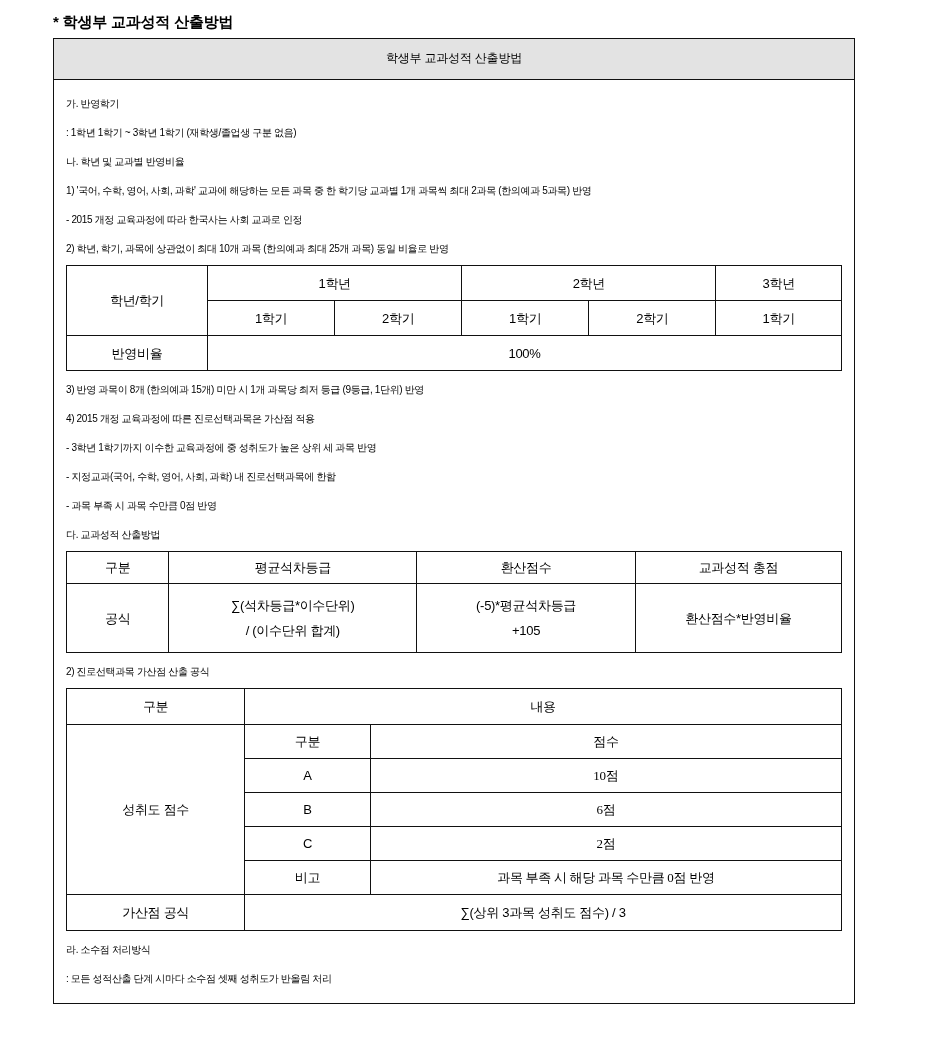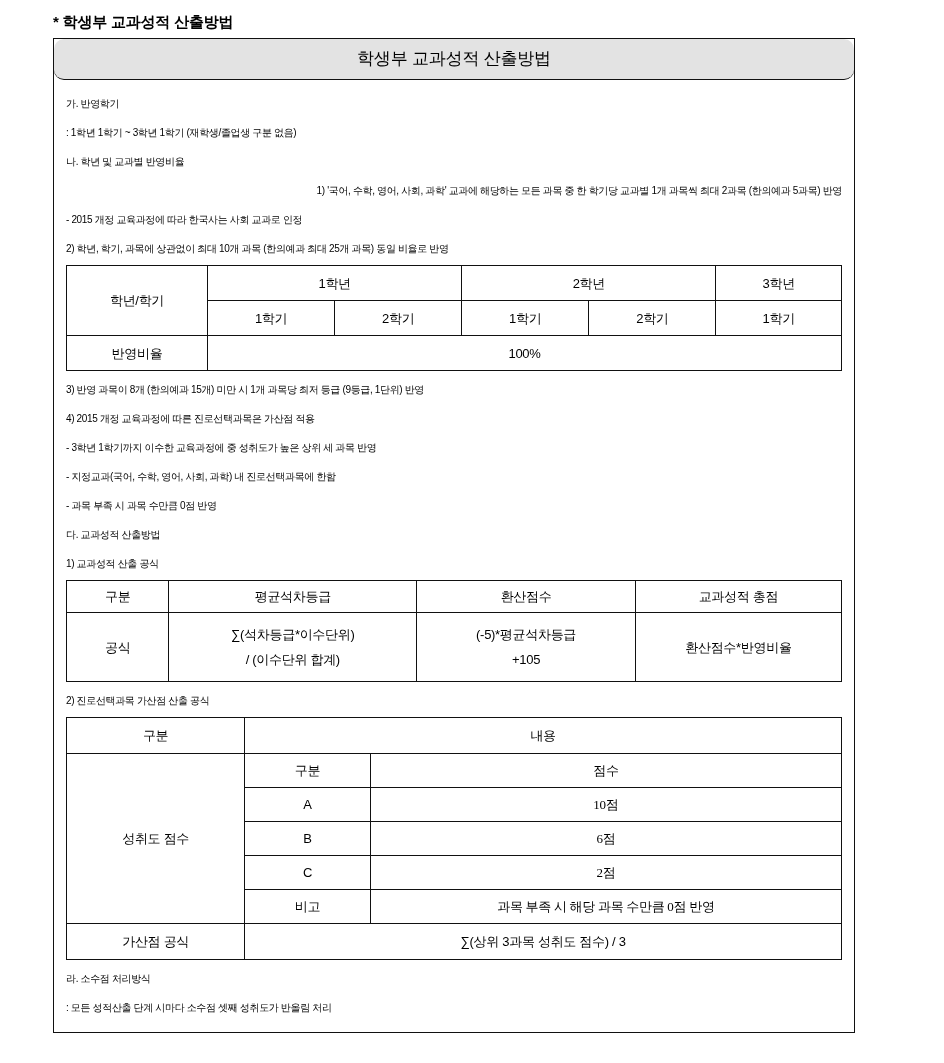--- a/index.html
+++ b/index.html
@@ -37,40 +37,38 @@
     width: 802px;
     box-sizing: border-box;
     border: 1px solid #111111;
     background: #ffffff;
   }
 
   .box-header {
     background: #e3e3e3;
     border-bottom: 1px solid #111111;
     text-align: center;
-    font-size: 17px;
+    font-size: 12px;
     line-height: 17px;
     padding: 11px 0 12px 0;
     letter-spacing: -0.2px;
-    border-radius: 10px;
   }
 
   .box-body {
     padding: 9px 12px 10px 12px;
   }
 
   .line {
     font-size: 10px;
     line-height: 29px;
     letter-spacing: -0.35px;
     white-space: normal;
   }
   .line.wrapline {
     line-height: 29px;
-    text-align: right;
   }
 
   table.t {
     border-collapse: collapse;
     width: 100%;
     table-layout: fixed;
     margin: 2px 0 4px 0;
   }
   table.t td {
     border: 1px solid #111111;
@@ -175,21 +173,20 @@
         </tbody>
       </table>
 
       <div class="line">3) 반영 과목이 8개 (한의예과 15개) 미만 시 1개 과목당 최저 등급 (9등급, 1단위) 반영</div>
       <div class="line">4) 2015 개정 교육과정에 따른 진로선택과목은 가산점 적용</div>
       <div class="line">- 3학년 1학기까지 이수한 교육과정에 중 성취도가 높은 상위 세 과목 반영</div>
       <div class="line">- 지정교과(국어, 수학, 영어, 사회, 과학) 내 진로선택과목에 한함</div>
       <div class="line">- 과목 부족 시 과목 수만큼 0점 반영</div>
 
       <div class="line">다. 교과성적 산출방법</div>
-      <div class="line">1) 교과성적 산출 공식</div>
 
       <table class="t tbl-formula">
         <colgroup>
           <col style="width:13.2%">
           <col style="width:32.0%">
           <col style="width:28.2%">
           <col style="width:26.6%">
         </colgroup>
         <tbody>
           <tr>

